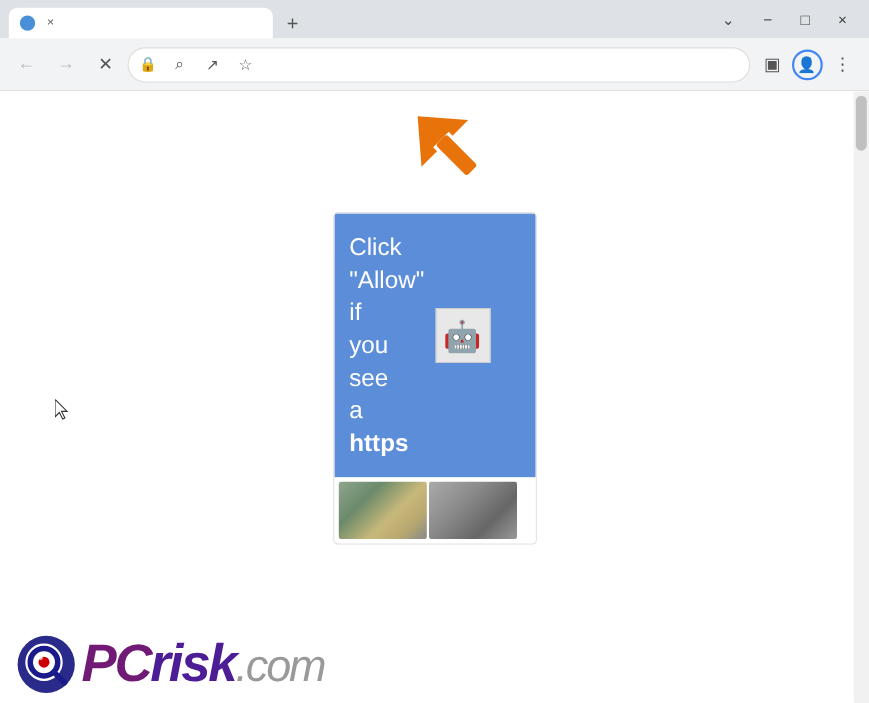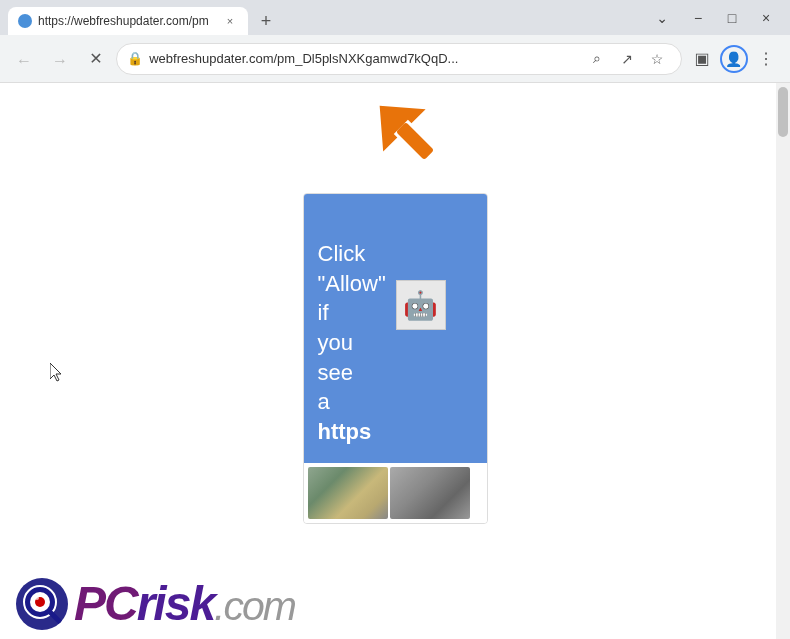--- a/index.html
+++ b/index.html
@@ -242,21 +242,20 @@
       display: flex;
       align-items: flex-start;
       gap: 10px;
     }
     .notification-text {
       color: #fff;
       font-size: 22px;
       font-weight: 400;
       line-height: 1.35;
       flex: 1;
-      margin-top: 29px;
     }
     .notification-text strong {
       font-weight: 700;
     }
     .robot-icon-area {
       width: 50px;
       height: 50px;
       background: #e8e8e8;
       border: 1px solid #ccc;
       display: flex;
@@ -336,41 +335,39 @@
       pointer-events: none;
     }
   </style>
 </head>
 <body>
 
 <div class="titlebar">
   <div class="tab-area">
     <div class="tab">
       <div class="tab-favicon"></div>
-      <span class="tab-title">https://webfreshupdater.com/pm</span>
       <div class="tab-close">×</div>
     </div>
     <div class="new-tab-btn">+</div>
   </div>
 
   <div class="win-btn">⌄</div>
   <div class="window-controls">
     <div class="win-btn">−</div>
     <div class="win-btn">□</div>
     <div class="win-btn close">×</div>
   </div>
 </div>
 
 <div class="addressbar">
   <div class="nav-btn disabled">←</div>
   <div class="nav-btn disabled">→</div>
   <div class="nav-btn">✕</div>
   <div class="url-bar">
     <span class="url-lock">🔒</span>
-    <span class="url-text">webfreshupdater.com/pm_Dl5plsNXKgamwd7kQqD...</span>
     <div class="url-actions">
       <div class="url-action-btn">⌕</div>
       <div class="url-action-btn">↗</div>
       <div class="url-action-btn">☆</div>
     </div>
   </div>
   <div class="toolbar-right">
     <div class="toolbar-btn">▣</div>
     <div class="profile-btn">👤</div>
     <div class="toolbar-btn">⋮</div>

